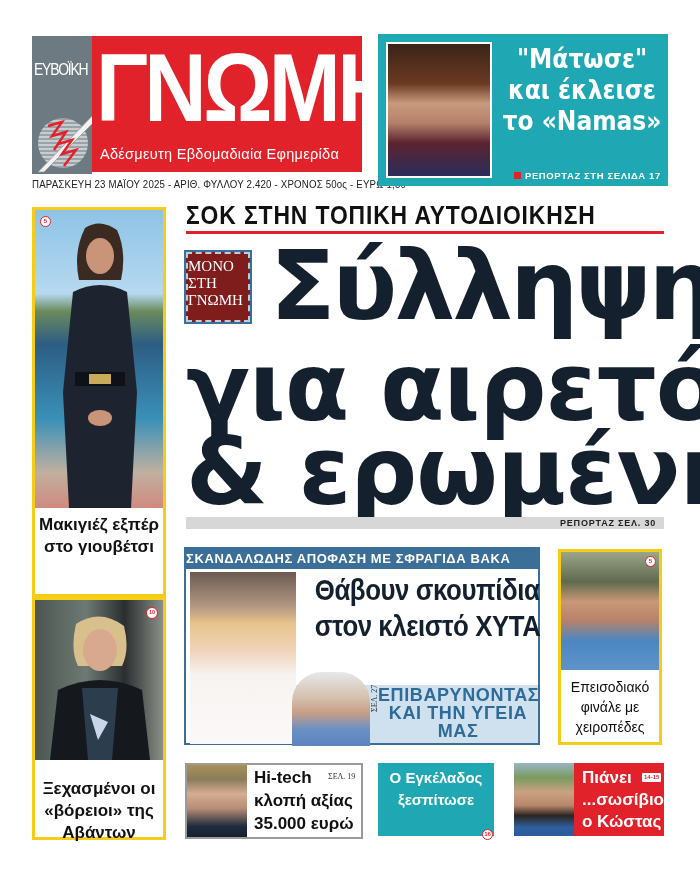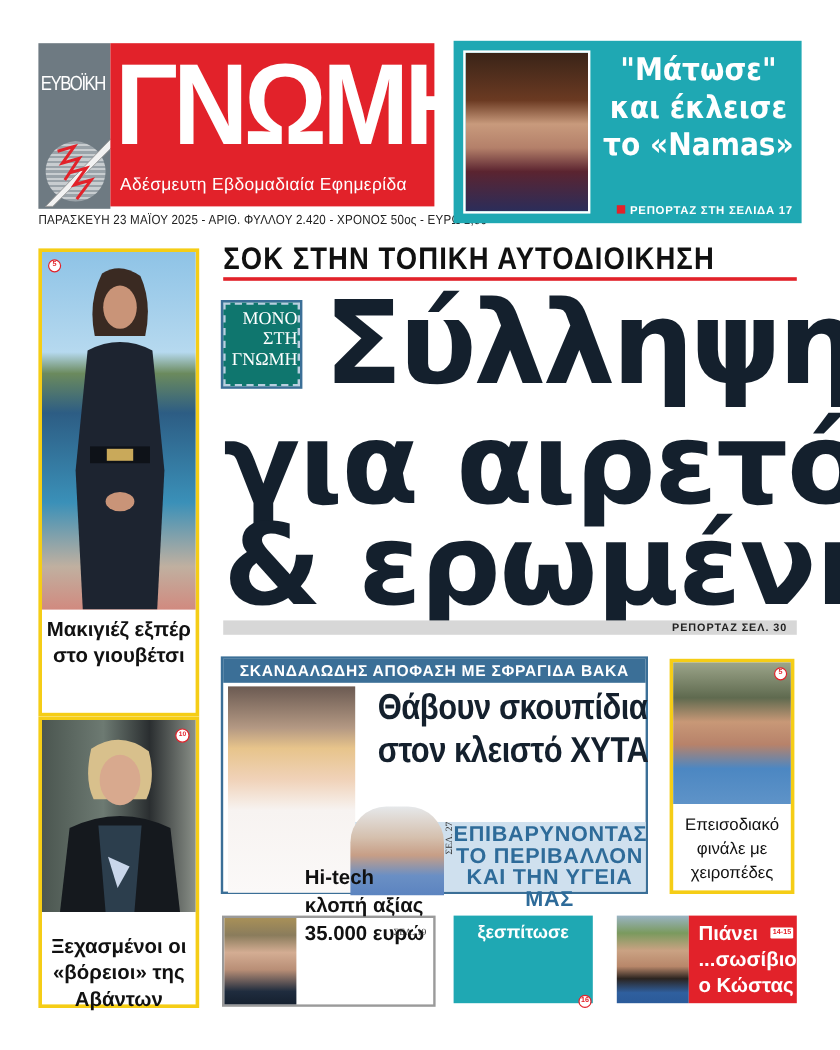--- a/index.html
+++ b/index.html
@@ -21,21 +21,21 @@
   .teaser-tr-photo { left:386px; top:42px; width:106px; height:136px; border:2px solid #fff; background:linear-gradient(180deg,#3a2418 0%,#6b3a22 30%,#c89a7c 45%,#b4806a 60%,#5b2430 75%,#2b2d5a 100%); }
   .teaser-tr-title { left:496px; top:44px; width:172px; text-align:center; color:#fff; font-size:26px; font-weight:700; line-height:31px; font-family:"DejaVu Sans Condensed","DejaVu Sans",sans-serif; }
   .teaser-tr-ref { left:514px; top:170px; color:#fff; font-size:9.5px; font-weight:700; letter-spacing:0.6px; white-space:nowrap; }
   .teaser-tr-ref .sq { display:inline-block; width:7px; height:7px; background:#e2222a; margin-right:4px; vertical-align:0px; }
 
   
   .kicker { left:186px; top:200px; width:478px; color:#111; font-size:26px; font-weight:700; letter-spacing:1px; white-space:nowrap; transform:scaleX(0.88); transform-origin:left; line-height:30px; }
   .kicker-line { left:186px; top:231px; width:478px; height:3px; background:#e2222a; }
 
   
-  .stamp { left:186px; top:252px; width:64px; height:70px; background:#0f766e; border:2px dashed #b9cfe0; outline:2px solid #3b6f97; color:#fff; font-family:"Liberation Serif","DejaVu Serif",serif; font-size:15px; line-height:17px; text-align:right; padding-top:4px; }
+  .stamp { left:186px; top:252px; width:64px; height:70px; background:#7f1d1d; border:2px dashed #b9cfe0; outline:2px solid #3b6f97; color:#fff; font-family:"Liberation Serif","DejaVu Serif",serif; font-size:15px; line-height:17px; text-align:left; padding-top:4px; }
 
   
   .headline { color:#14202d; font-weight:700; font-family:"DejaVu Sans","Liberation Sans",sans-serif; white-space:nowrap; }
   .hl1 { left:270px; top:238px; font-size:96px; letter-spacing:-3px; line-height:96px; }
   .hl2 { left:186px; top:340px; font-size:94px; letter-spacing:-1px; line-height:96px; }
   .hl3 { left:186px; top:424px; font-size:94px; letter-spacing:-1px; line-height:96px; }
   .hl-bar { left:186px; top:517px; width:478px; height:12px; background:#d7d7d7; }
   .hl-ref { left:560px; top:517px; color:#222; font-size:9px; font-weight:700; letter-spacing:0.8px; white-space:nowrap; line-height:12px; }
 
   
@@ -46,37 +46,37 @@
   .card-cap { text-align:center; color:#111; font-weight:700; font-size:17px; line-height:22px; }
   .card1-cap { left:35px; top:514px; width:128px; }
   .card2 { left:32px; top:597px; width:134px; height:243px; }
   .card2-photo { left:35px; top:600px; width:128px; height:160px; background:linear-gradient(90deg,#4b5650 0%,#6d7a72 40%,#2a2e30 70%,#8a9088 100%); }
   .card2-figure { left:42px; top:610px; width:114px; height:150px; }
   .card2-cap { left:35px; top:765px; width:128px;margin-top:13px; }
   .pg-badge { width:11px; height:11px; border-radius:50%; background:#fff; border:1.5px solid #e2222a; color:#e2222a; font-size:6px; font-weight:700; text-align:center; line-height:8px; }
 
   
   .story { left:184px; top:547px; width:356px; height:198px; border:2px solid #3b6f97; background:#fff; }
-  .story-kicker { left:186px; top:549px; width:352px; height:20px; background:#3b6f97; color:#fff; font-size:13px; font-weight:700; letter-spacing:0.6px; text-align:center; line-height:20px; white-space:nowrap; }
+  .story-kicker { left:186px; top:549px; width:352px; height:20px; background:#3b6f97; color:#fff; font-size:13px; font-weight:700; letter-spacing:0.6px; line-height:20px; white-space:nowrap; }
   .story-photo1 { left:190px; top:572px; width:106px; height:172px; background:linear-gradient(180deg,#6b5a52 0%,#b39883 20%,#e7c48b 30%,#f0d2b8 45%,#f7f3f1 60%,#fbf9f8 100%); }
   .story-title { left:298px; top:572px; width:240px; text-align:center; color:#14202d; font-size:30px; font-weight:700; line-height:36px; transform:scaleX(0.86); transform-origin:center; letter-spacing:-0.5px; white-space:nowrap; }
   .story-sub-bg { left:296px; top:685px; width:242px; height:58px; background:#cfe0ee; }
   .story-photo2 { left:292px; top:672px; width:78px; height:74px; background:linear-gradient(180deg,#e6e8ea 0%,#d5c0ae 35%,#c79e86 55%,#6a8fc4 78%,#5c84c0 100%); border-radius:30px 30px 0 0; }
   .story-pg { left:370px; top:690px; color:#333; font-family:"Liberation Serif",serif; font-size:8px; transform:rotate(-90deg); transform-origin:left top; white-space:nowrap; top:712px; }
   .story-sub { left:378px; top:686px; width:160px; text-align:center; color:#2e6b99; font-size:18px; font-weight:700; line-height:18px; letter-spacing:0.6px; }
 
   
   .card3 { left:558px; top:549px; width:104px; height:196px; }
   .card3-photo { left:561px; top:552px; width:98px; height:118px; background:linear-gradient(180deg,#9ca58a 0%,#5f6a4f 25%,#c89877 42%,#b7826a 58%,#4c87c2 75%,#5e93c8 100%); }
   .card3-cap { left:561px; top:677px; width:98px; text-align:center; color:#111; font-size:14px; line-height:20px; }
 
   
   .bt1 { left:185px; top:763px; width:178px; height:76px; border:2px solid #9a9a9a; background:#fff; }
   .bt1-photo { left:187px; top:765px; width:60px; height:72px; background:linear-gradient(180deg,#a89058 0%,#8a7c5c 20%,#d4ad93 40%,#b88e76 60%,#1f2c3e 85%,#15202f 100%); }
-  .bt1-title { left:254px; top:720px; color:#111; font-size:17px; font-weight:700; line-height:23px; white-space:nowrap; }
+  .bt1-title { left:254px; top:766px; color:#111; font-size:17px; font-weight:700; line-height:23px; white-space:nowrap; }
   .bt1-pg { left:328px; top:772px; color:#333; font-family:"Liberation Serif",serif; font-size:8px; white-space:nowrap; }
 
   .bt2 { left:378px; top:763px; width:116px; height:73px; background:#1fa8b3; color:#fff; text-align:center; font-size:15px; font-weight:700; line-height:22px; padding-top:4px; }
   .bt2-pg { left:482px; top:829px; }
 
   .bt3-photo { left:514px; top:763px; width:60px; height:73px; background:linear-gradient(180deg,#9ab4c4 0%,#7a9a5e 20%,#caa283 40%,#b8876a 58%,#2b2420 72%,#2f5f9e 88%,#2a5b9a 100%); }
   .bt3 { left:574px; top:763px; width:90px; height:73px; background:#e2222a; color:#fff; font-size:17px; font-weight:700; line-height:22px; padding:4px 0 16px 8px; white-space:nowrap; }
   .bt3-pg { left:642px; top:773px; background:#fff; color:#e2222a; font-size:6px; font-weight:700; padding:0 2px; line-height:9px; border-radius:1px; }
 </style>
 </head>
@@ -145,39 +145,39 @@
 <div class="abs story-photo1"></div>
 <div class="abs story-title">
   <div>Θάβουν σκουπίδια</div>
   <div>στον κλειστό ΧΥΤΑ</div>
 </div>
 <div class="abs story-sub-bg"></div>
 <div class="abs story-photo2"></div>
 <div class="abs story-pg">ΣΕΛ. 27</div>
 <div class="abs story-sub">
   <div>ΕΠΙΒΑΡΥΝΟΝΤΑΣ</div>
-  <div>ΤΟ ΠΕΡΙΒΑΛΛΟΝ</div>
   <div>ΚΑΙ ΤΗΝ ΥΓΕΙΑ ΜΑΣ</div>
 </div>
 
 <div class="abs card-y card3"></div>
 <div class="abs card3-photo"></div>
 <div class="abs pg-badge" style="left:645px;top:556px;">5</div>
 <div class="abs card3-cap">Επεισοδιακό φινάλε με χειροπέδες</div>
 
 <div class="abs bt1"></div>
 <div class="abs bt1-photo"></div>
 <div class="abs bt1-title">
   <div>Hi-tech</div>
   <div>κλοπή αξίας</div>
   <div>35.000 ευρώ</div>
 </div>
 <div class="abs bt1-pg">ΣΕΛ. 19</div>
 
 <div class="abs bt2">
+  <div>Ο Εγκέλαδος</div>
   <div>ξεσπίτωσε</div>
 </div>
 <div class="abs pg-badge bt2-pg">16</div>
 
 <div class="abs bt3-photo"></div>
 <div class="abs bt3">
   <div>Πιάνει</div>
   <div>...σωσίβιο</div>
   <div>ο Κώστας</div>
 </div>

